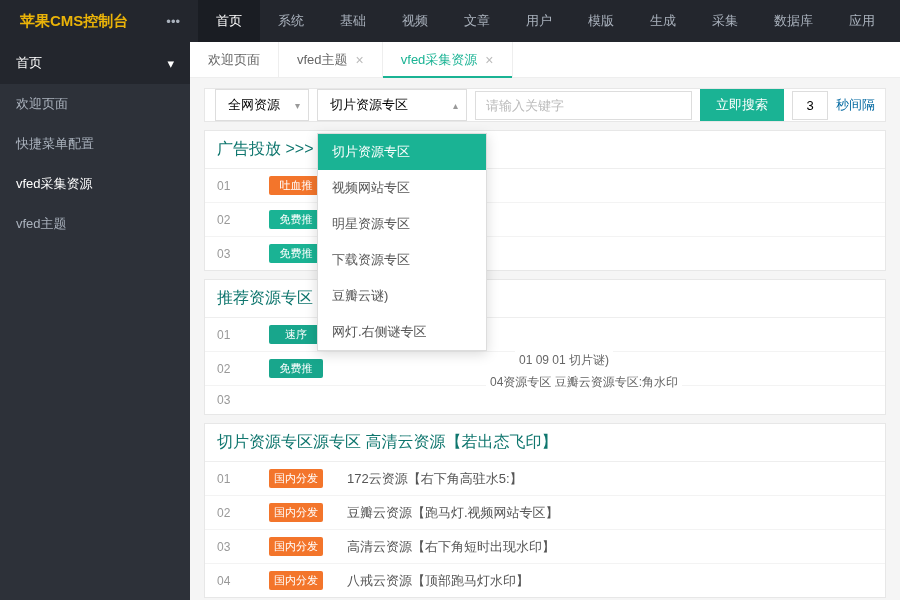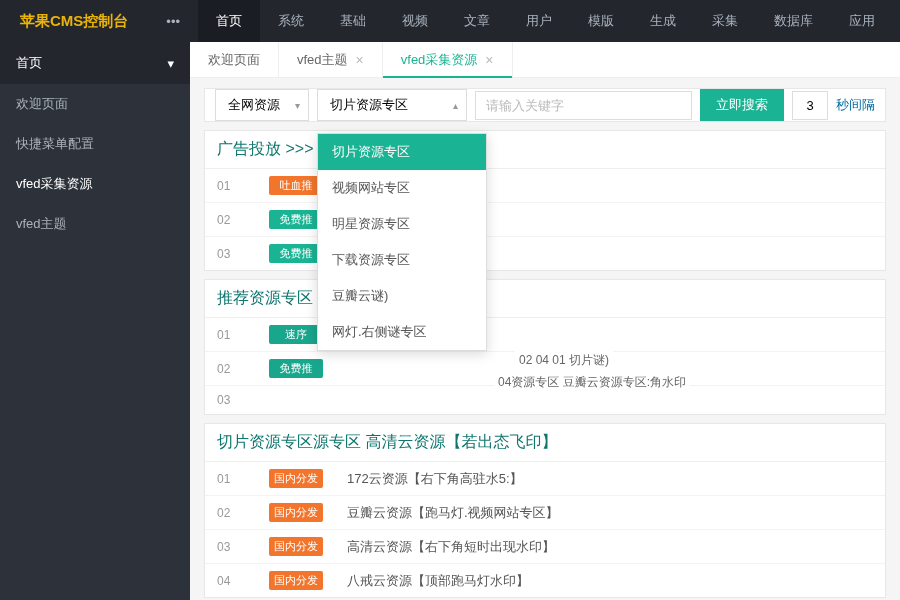--- a/index.html
+++ b/index.html
@@ -155,22 +155,22 @@
                 <div class="desc"></div>
               </div>
               <div class="row">
                 <div class="num">03</div>
                 <div class="desc"></div>
               </div>
             </div>
         </div>
 
         <div id="floats">
-            <div class="floating" style="top: 272px; left: 325px;">02 04 01   切片谜)</div>
-            <div class="floating" style="top: 294px; left: 304px;">04资源专区 豆瓣云资源专区:角水印</div>
+            <div class="floating" style="top: 272px; left: 325px;">01 09 01   切片谜)</div>
+            <div class="floating" style="top: 294px; left: 296px;">04资源专区 豆瓣云资源专区:角水印</div>
           </div>
 
         <div class="section">
           <div class="sec-head">切片资源专区源专区 高清云资源【若出态飞印】</div>
           <div id="slicerows">
               <div class="row">
                 <div class="num">01</div>
                 <div class="tag orange">国内分发</div>
                 <div class="desc">172云资源【右下角高驻水5:】</div>
               </div>

